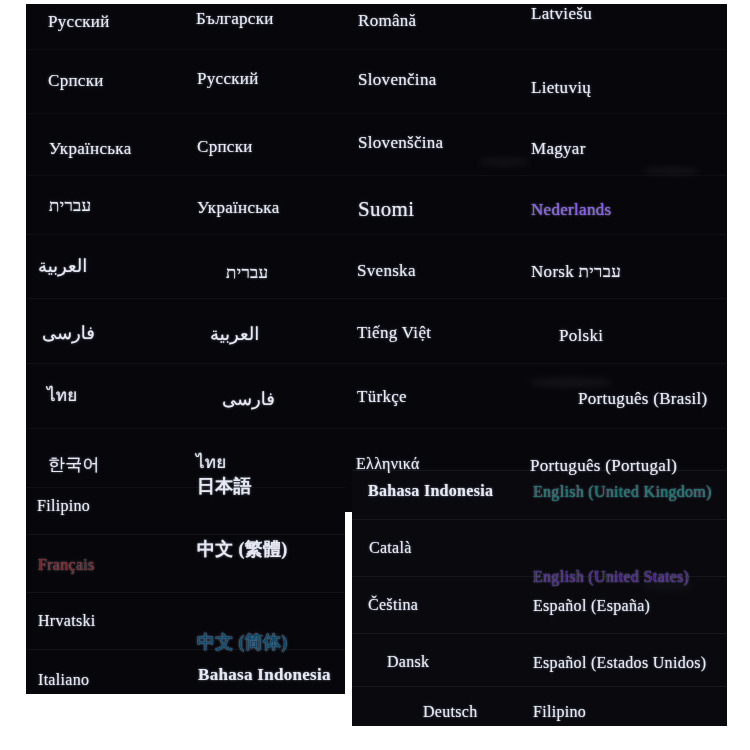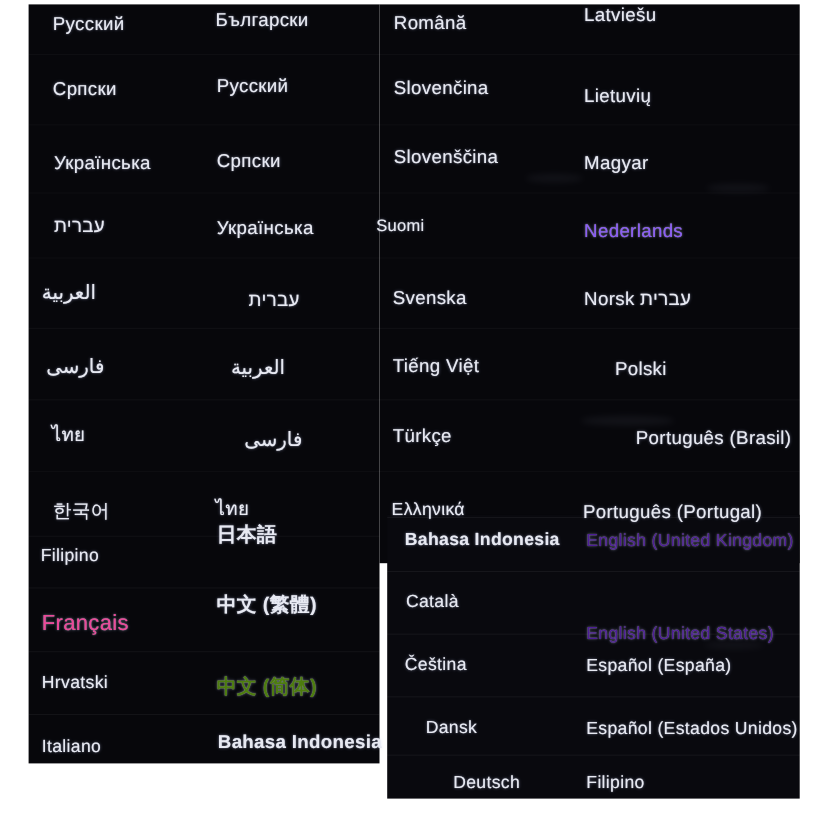--- a/index.html
+++ b/index.html
@@ -6,20 +6,21 @@
   .stage{
     position:relative;width:750px;height:750px;overflow:hidden;
     background:#ffffff;
     font-family:"Liberation Sans","DejaVu Sans",sans-serif;
   }
   .panel{position:absolute;}
   .item{
     position:absolute;white-space:nowrap;line-height:1.15;
     font-weight:500;letter-spacing:.3px;
     text-shadow:0 0 3px rgba(185,195,240,.45),0 0 1px rgba(255,255,255,.55);
+    font-family:Liberation Serif, serif;
   }
   .divider{position:absolute;height:1px;background:#ffffff;pointer-events:none;}
   .smudge{position:absolute;background:#9aa0b8;filter:blur(3px);border-radius:50%;pointer-events:none;}
 </style>
 </head>
 <body>
 
 <div class="stage">
   <div>
       <div class="panel" style="left: 26px; top: 4px; width: 319px; height: 690px; background: rgb(7, 7, 11);"></div>
@@ -48,63 +49,63 @@
       <div>
         <div class="item" style="left: 48px; top: 12px; font-size: 17px; color: rgb(231, 233, 242);">Русский</div>
         <div class="item" style="left: 48px; top: 71px; font-size: 17px; color: rgb(231, 233, 242);">Српски</div>
         <div class="item" style="left: 49px; top: 139px; font-size: 17px; color: rgb(231, 233, 242);">Українська</div>
         <div class="item" style="left: 49px; top: 196px; font-size: 17px; color: rgb(231, 233, 242);">עברית</div>
         <div class="item" style="left: 38px; top: 256px; font-size: 18px; color: rgb(231, 233, 242);">العربية</div>
         <div class="item" style="left: 42px; top: 323px; font-size: 18px; color: rgb(231, 233, 242);">فارسی</div>
         <div class="item" style="left: 47px; top: 386px; font-size: 17px; color: rgb(231, 233, 242);">ไทย</div>
         <div class="item" style="left: 48px; top: 455px; font-size: 17px; color: rgb(231, 233, 242);">한국어</div>
         <div class="item" style="left: 37px; top: 497px; font-size: 16px; color: rgb(231, 233, 242);">Filipino</div>
-        <div class="item" style="left: 38px; top: 556px; font-size: 20px; color: #ec4899;">Français</div>
+        <div class="item" style="left: 38px; top: 556px; font-size: 16px; color: #7f1d1d;">Français</div>
         <div class="item" style="left: 38px; top: 612px; font-size: 16px; color: rgb(231, 233, 242);">Hrvatski</div>
         <div class="item" style="left: 38px; top: 671px; font-size: 16px; color: rgb(231, 233, 242);">Italiano</div>
       </div>
       <div>
         <div class="item" style="left: 196px; top: 9px; font-size: 17px; color: rgb(231, 233, 242);">Български</div>
         <div class="item" style="left: 197px; top: 69px; font-size: 17px; color: rgb(231, 233, 242);">Русский</div>
         <div class="item" style="left: 197px; top: 137px; font-size: 17px; color: rgb(231, 233, 242);">Српски</div>
         <div class="item" style="left: 197px; top: 198px; font-size: 17px; color: rgb(231, 233, 242);">Українська</div>
         <div class="item" style="left: 226px; top: 263px; font-size: 17px; color: rgb(231, 233, 242);">עברית</div>
         <div class="item" style="left: 210px; top: 324px; font-size: 18px; color: rgb(231, 233, 242);">العربية</div>
         <div class="item" style="left: 222px; top: 389px; font-size: 18px; color: rgb(231, 233, 242);">فارسی</div>
         <div class="item" style="left: 196px; top: 453px; font-size: 17px; color: rgb(231, 233, 242);">ไทย</div>
         <div class="item" style="left: 197px; top: 476px; font-size: 18px; font-weight: 700; color: rgb(231, 233, 242);">日本語</div>
         <div class="item" style="left: 197px; top: 539px; font-size: 18px; font-weight: 700; color: rgb(231, 233, 242);">中文 (繁體)</div>
-        <div class="item" style="left: 197px; top: 614px; font-size: 18px; font-weight: 700; color: #4d7c0f;">中文 (简体)</div>
+        <div class="item" style="left: 197px; top: 632px; font-size: 18px; font-weight: 700; color: #0c4a6e;">中文 (简体)</div>
         <div class="item" style="left: 198px; top: 665px; font-size: 17px; font-weight: 700; color: rgb(231, 233, 242);">Bahasa Indonesia</div>
       </div>
       <div>
         <div class="item" style="left: 358px; top: 11px; font-size: 17px; color: rgb(231, 233, 242);">Română</div>
         <div class="item" style="left: 358px; top: 70px; font-size: 17px; color: rgb(231, 233, 242);">Slovenčina</div>
         <div class="item" style="left: 358px; top: 133px; font-size: 17px; color: rgb(231, 233, 242);">Slovenščina</div>
-        <div class="item" style="left: 342px; top: 197px; font-size: 15px; color: rgb(231, 233, 242);">Suomi</div>
+        <div class="item" style="left: 358px; top: 197px; font-size: 21px; color: rgb(231, 233, 242);">Suomi</div>
         <div class="item" style="left: 357px; top: 261px; font-size: 17px; color: rgb(231, 233, 242); text-align: right;">Svenska</div>
         <div class="item" style="left: 357px; top: 323px; font-size: 17px; color: rgb(231, 233, 242);">Tiếng Việt</div>
         <div class="item" style="left: 357px; top: 387px; font-size: 17px; color: rgb(231, 233, 242);">Türkçe</div>
         <div class="item" style="left: 356px; top: 455px; font-size: 16px; color: rgb(231, 233, 242);">Ελληνικά</div>
         <div class="item" style="left: 368px; top: 482px; font-size: 16px; font-weight: 600; color: rgb(231, 233, 242);">Bahasa Indonesia</div>
         <div class="item" style="left: 369px; top: 539px; font-size: 16px; color: rgb(231, 233, 242);">Català</div>
         <div class="item" style="left: 368px; top: 596px; font-size: 16px; color: rgb(231, 233, 242);">Čeština</div>
         <div class="item" style="left: 367px; top: 653px; font-size: 16px; color: rgb(231, 233, 242); margin-left: 20px;">Dansk</div>
-        <div class="item" style="left: 377px; top: 703px; font-size: 16px; color: rgb(231, 233, 242); padding-left: 35px;">Deutsch</div>
+        <div class="item" style="left: 388px; top: 703px; font-size: 16px; color: rgb(231, 233, 242); padding-left: 35px;">Deutsch</div>
       </div>
       <div>
         <div class="item" style="left: 531px; top: 4px; font-size: 17px; color: rgb(231, 233, 242);">Latviešu</div>
         <div class="item" style="left: 531px; top: 78px; font-size: 17px; color: rgb(231, 233, 242);">Lietuvių</div>
         <div class="item" style="left: 531px; top: 139px; font-size: 17px; color: rgb(231, 233, 242);">Magyar</div>
         <div class="item" style="left: 531px; top: 200px; font-size: 17px; color: #8b5cf6;">Nederlands</div>
         <div class="item" style="left: 531px; top: 262px; font-size: 17px; color: rgb(231, 233, 242);">Norsk עברית</div>
         <div class="item" style="left: 531px; top: 326px; font-size: 17px; color: rgb(231, 233, 242); padding-left: 28px;">Polski</div>
         <div class="item" style="left: 530px; top: 389px; font-size: 17px; color: rgb(231, 233, 242); margin-left: 48px;">Português (Brasil)</div>
         <div class="item" style="left: 530px; top: 456px; font-size: 17px; color: rgb(231, 233, 242);">Português (Portugal)</div>
-        <div class="item" style="left: 533px; top: 483px; font-size: 16px; color: #4c1d95;">English (United Kingdom)</div>
+        <div class="item" style="left: 533px; top: 483px; font-size: 16px; color: #0f766e;">English (United Kingdom)</div>
         <div class="item" style="left: 533px; top: 540px; font-size: 16px; color: #4c1d95; margin-top: 28px;">English (United States)</div>
         <div class="item" style="left: 533px; top: 597px; font-size: 16px; color: rgb(231, 233, 242);">Español (España)</div>
         <div class="item" style="left: 533px; top: 654px; font-size: 16px; color: rgb(231, 233, 242);">Español (Estados Unidos)</div>
         <div class="item" style="left: 533px; top: 703px; font-size: 16px; color: rgb(231, 233, 242);">Filipino</div>
       </div>
     </div>
   <div>
       <div class="smudge" style="left: 478px; top: 158px; width: 52px; height: 8px; opacity: 0.07;"></div>
       <div class="smudge" style="left: 642px; top: 167px; width: 58px; height: 8px; opacity: 0.07;"></div>
       <div class="smudge" style="left: 528px; top: 378px; width: 85px; height: 9px; opacity: 0.08;"></div>

